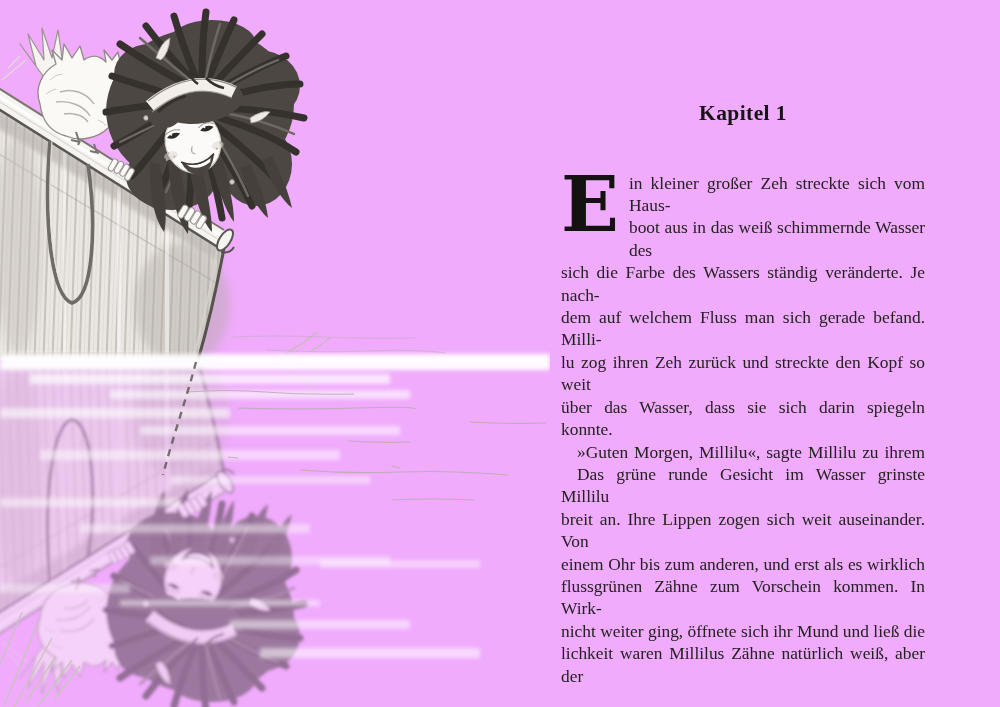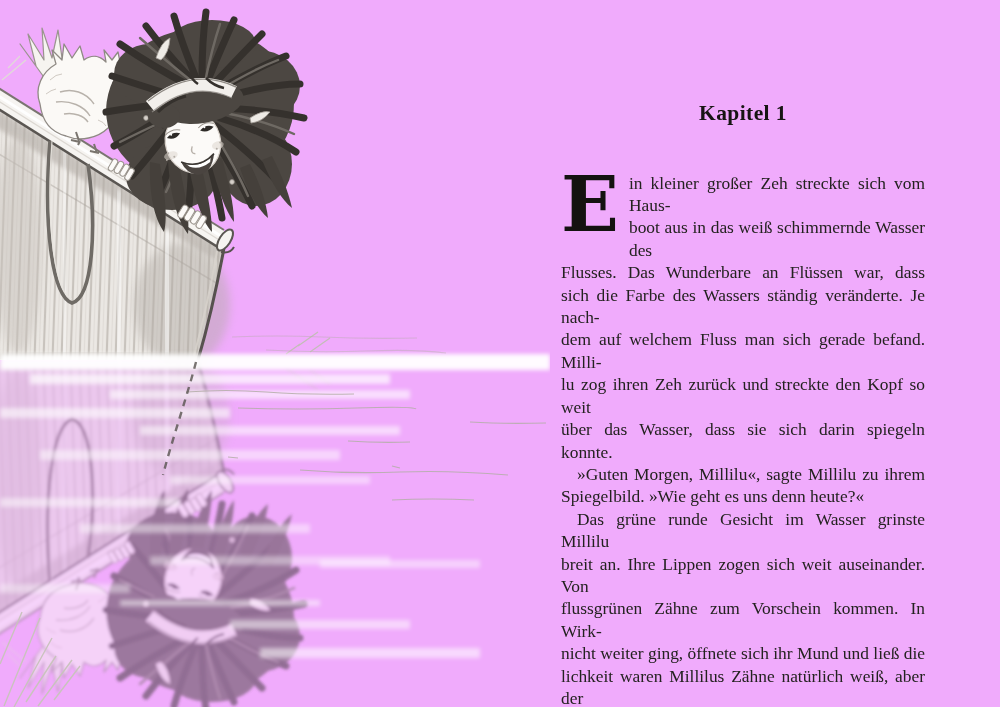--- a/index.html
+++ b/index.html
@@ -237,33 +237,32 @@
     </svg>
   </div>
 
   <div class="text-page">
     <h1 class="chapter-title">Kapitel 1</h1>
     <div class="body-text">
         <div class="para">
           <span class="drop-cap">E</span>
           <div class="line">in kleiner großer Zeh streckte sich vom Haus-</div>
           <div class="line">boot aus in das weiß schimmernde Wasser des</div>
-          <div class="line">Flusses. Das Wunderbare an Flüssen war, dass</div>
           <div class="line">sich die Farbe des Wassers ständig veränderte. Je nach-</div>
           <div class="line">dem auf welchem Fluss man sich gerade befand. Milli-</div>
           <div class="line">lu zog ihren Zeh zurück und streckte den Kopf so weit</div>
           <div class="line last">über das Wasser, dass sie sich darin spiegeln konnte.</div>
         </div>
         <div class="para indent">
           <div class="line">»Guten Morgen, Millilu«, sagte Millilu zu ihrem</div>
-          <div class="line last">Spiegelbild. »Wie geht es uns denn heute?«</div>
         </div>
         <div class="para indent">
           <div class="line">Das grüne runde Gesicht im Wasser grinste Millilu</div>
           <div class="line">breit an. Ihre Lippen zogen sich weit auseinander. Von</div>
+          <div class="line">einem Ohr bis zum anderen, und erst als es wirklich</div>
           <div class="line">flussgrünen Zähne zum Vorschein kommen. In Wirk-</div>
           <div class="line">nicht weiter ging, öffnete sich ihr Mund und ließ die</div>
           <div class="line">lichkeit waren Millilus Zähne natürlich weiß, aber der</div>
         </div>
       </div>
 
   </div>
 
 </div>
 

